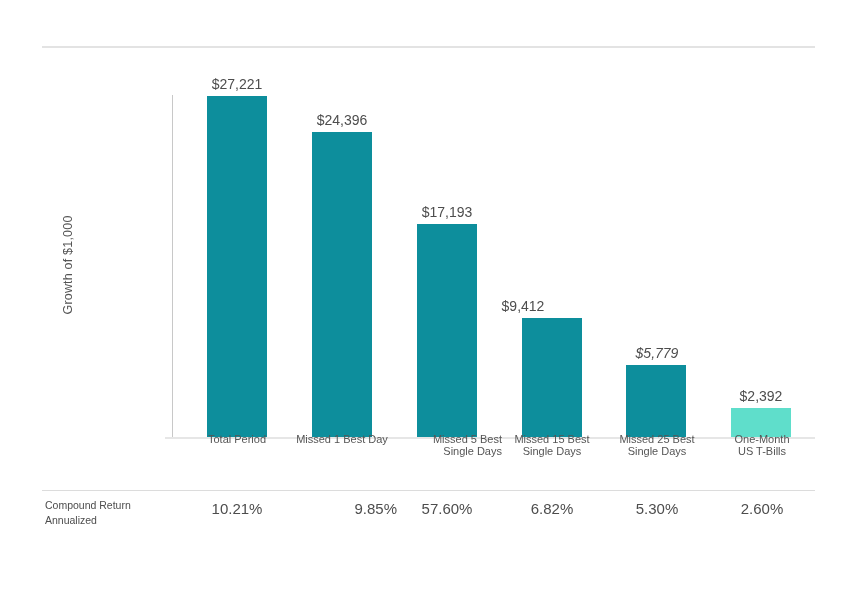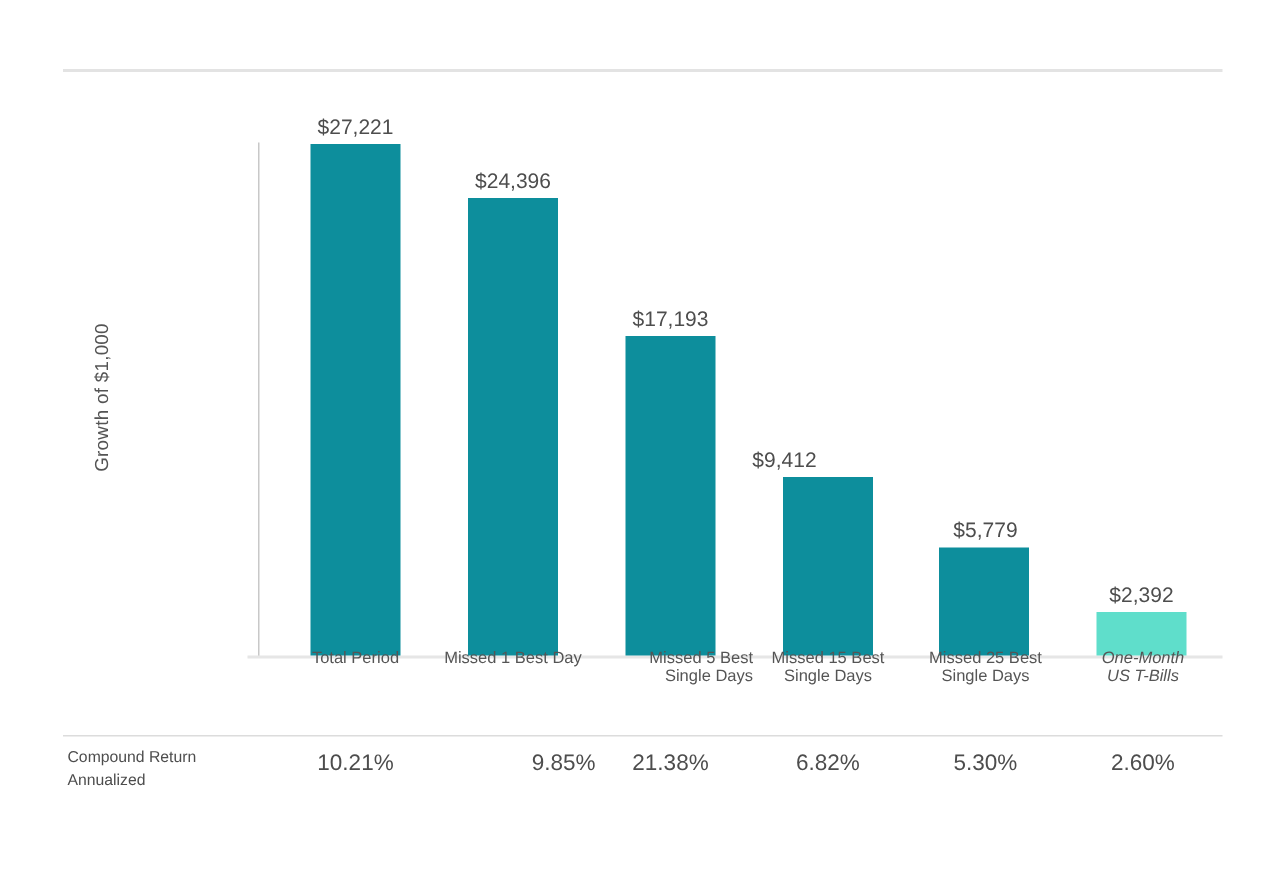--- a/index.html
+++ b/index.html
@@ -165,43 +165,43 @@
       <div>Single Days</div>
     </div>
 
     <div class="bar-value" style="left:468px; top:298px;">$9,412</div>
     <div class="bar" style="left: 522px; top: 318px; height: 119px; background: rgb(13, 142, 156);"></div>
     <div class="cat-label" style="left:497px;">
       <div>Missed 15 Best</div>
       <div>Single Days</div>
     </div>
 
-    <div class="bar-value" style="left:602px; top:345px;">$5,779</div>
+    <div class="bar-value" style="left:602px; top:345px;font-style:italic;">$5,779</div>
     <div class="bar" style="left: 626px; top: 365px; height: 72px; background: rgb(13, 142, 156);"></div>
     <div class="cat-label" style="left:602px;">
       <div>Missed 25 Best</div>
       <div>Single Days</div>
     </div>
 
     <div class="bar-value" style="left:706px; top:388px;">$2,392</div>
     <div class="bar light" style="left: 731px; top: 408px; height: 29px; background: rgb(95, 222, 203);"></div>
-    <div class="cat-label" style="left:707px;font-style:italic;">
+    <div class="cat-label" style="left:707px;">
       <div>One-Month</div>
       <div>US T-Bills</div>
     </div>
 
   </div>
 
   <div class="footer-rule"></div>
 
   <div class="footer-label">
     <div>Compound Return</div>
     <div>Annualized</div>
   </div>
 
   <div class="footer-value" style="left:182px;">10.21%</div>
   <div class="footer-value" style="left:287px;text-align:right;">9.85%</div>
-  <div class="footer-value" style="left:392px;">21.38%</div>
+  <div class="footer-value" style="left:392px;">57.60%</div>
   <div class="footer-value" style="left:497px;">6.82%</div>
   <div class="footer-value" style="left:602px;">5.30%</div>
   <div class="footer-value" style="left:707px;">2.60%</div>
 
 </div>
 
 </body></html>

